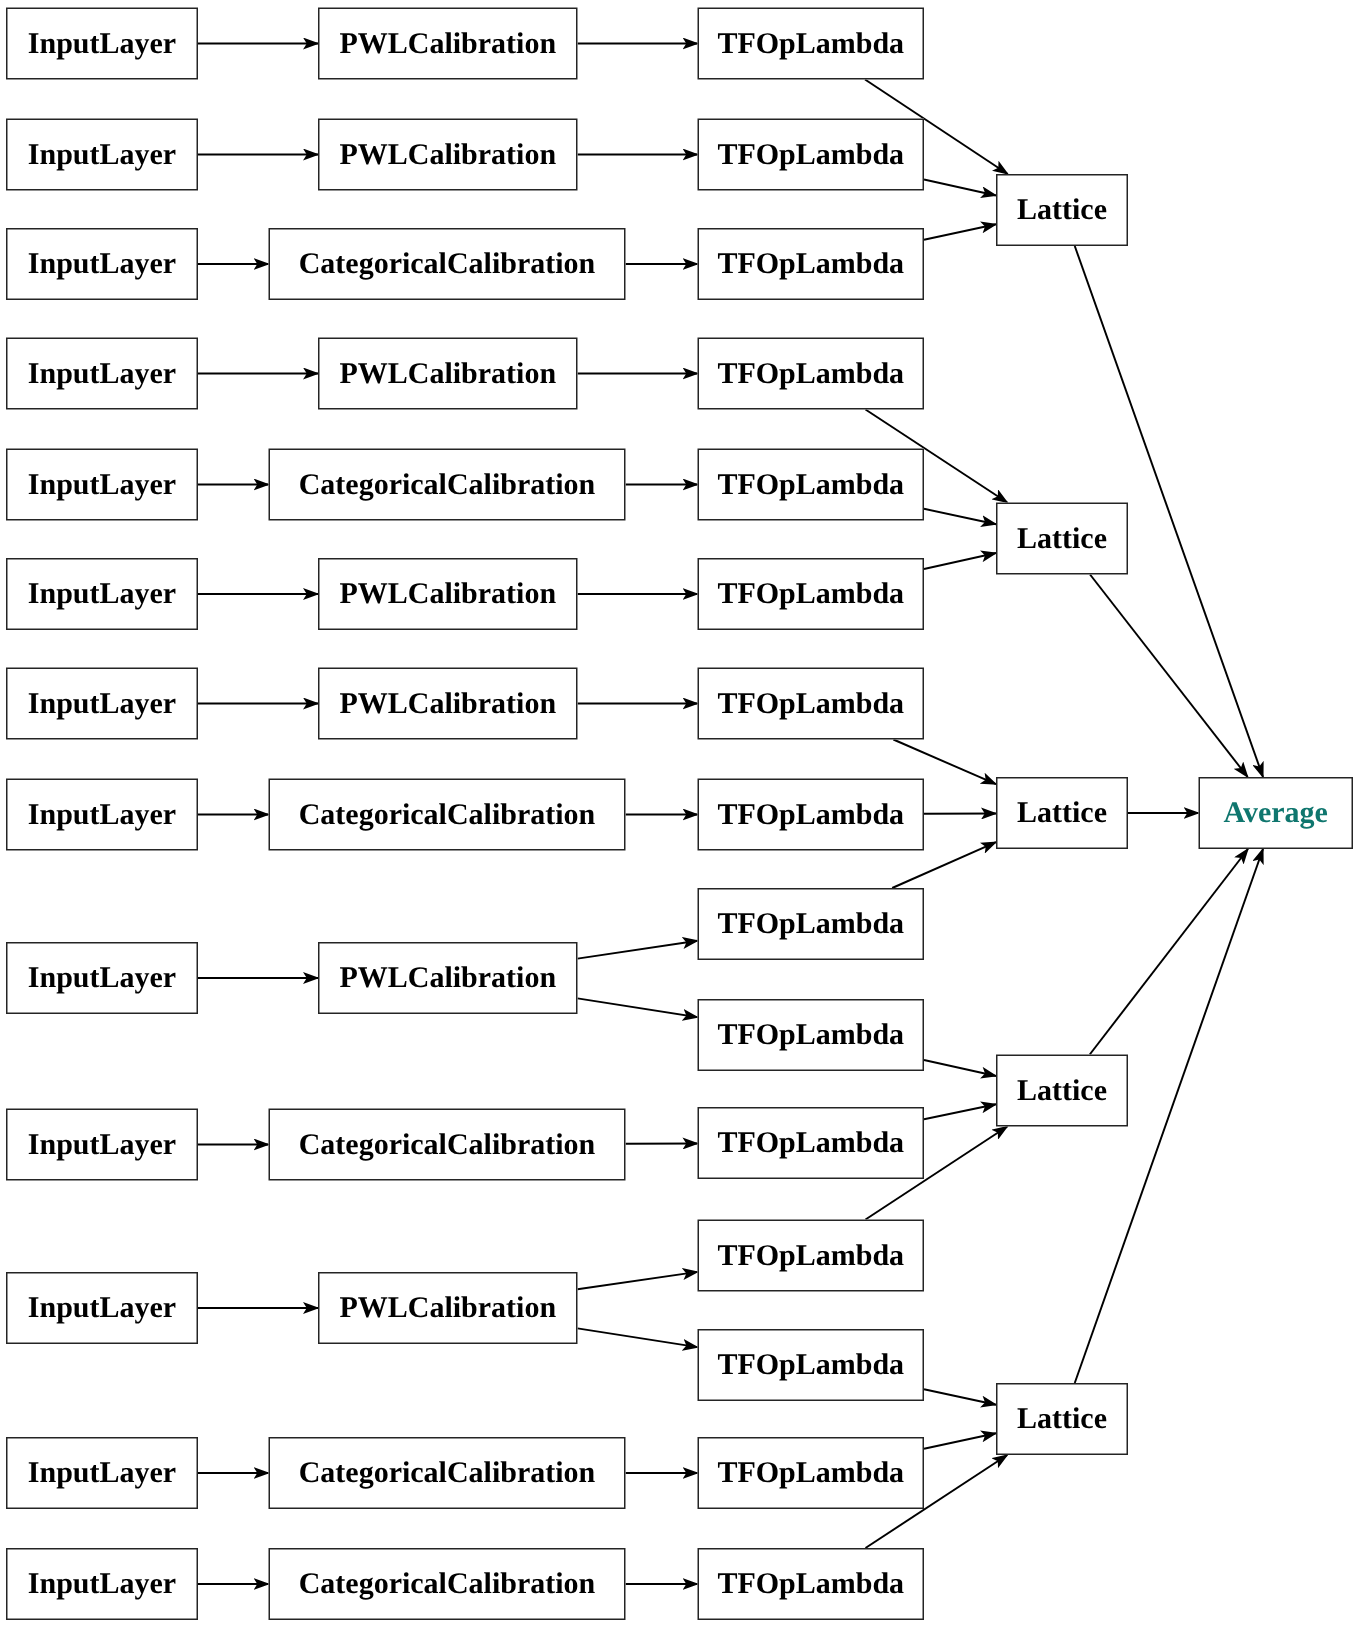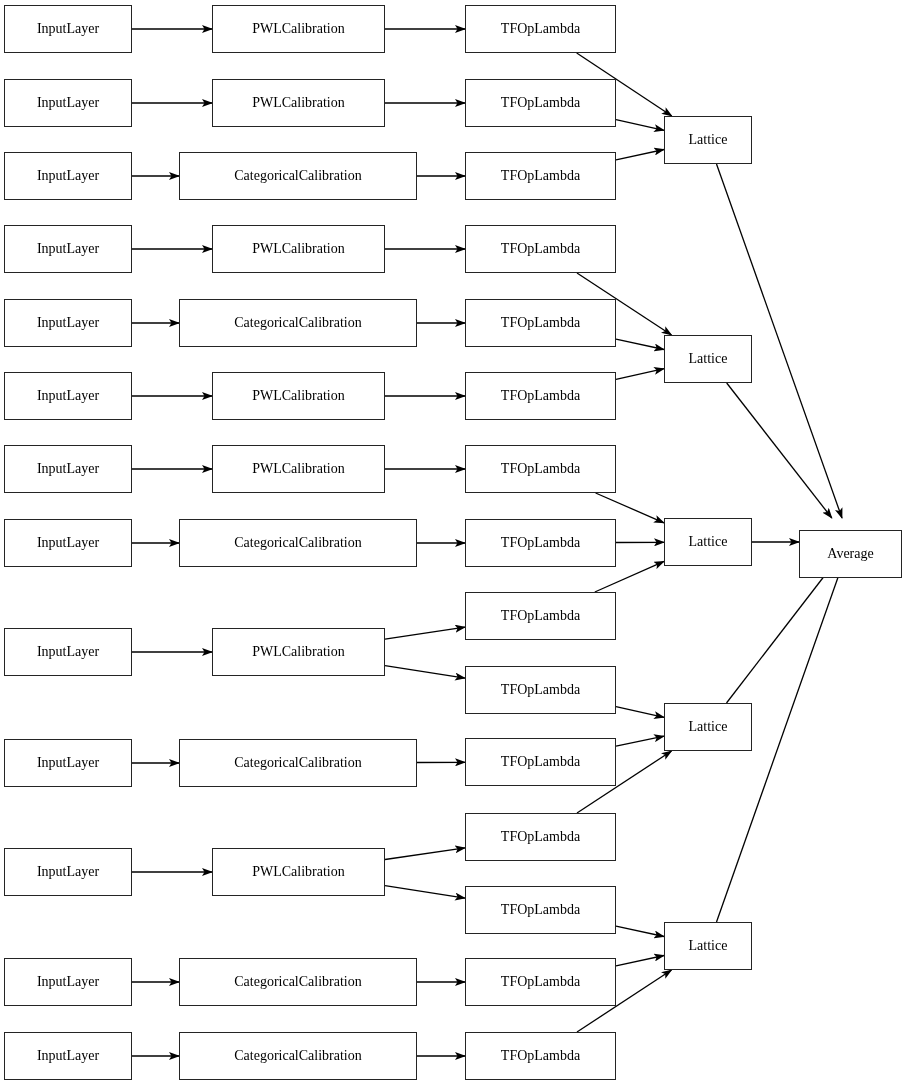--- a/index.html
+++ b/index.html
@@ -21,24 +21,25 @@
   }
   .node {
     position: absolute;
     box-sizing: border-box;
     background: #ffffff;
     border: 1.5px solid #242424;
     display: flex;
     align-items: center;
     justify-content: center;
     font-family: "Liberation Serif", "DejaVu Serif", serif;
-    font-size: 14px;
+    font-size: 20px;
     color: #000000;
     white-space: nowrap;
     line-height: 1;
+    font-weight: bold;
   }
 </style>
 </head>
 <body>
 
 <div class="canvas">
   <svg class="edges-layer" xmlns="http://www.w3.org/2000/svg" width="905" height="1087">
       <defs>
         <marker id="arrowhead" markerWidth="11" markerHeight="8" refX="10" refY="4" orient="auto" markerUnits="userSpaceOnUse">
           <path d="M0,0 L11,4 L0,8 L2.5,4 Z" fill="#000000"></path>
@@ -133,15 +134,15 @@
       <div class="node" style="left: 465px; top: 738px; width: 151px; height: 48px; background: rgb(255, 255, 255); border-color: rgb(36, 36, 36); color: rgb(0, 0, 0);">TFOpLambda</div>
       <div class="node" style="left: 465px; top: 813px; width: 151px; height: 48px; background: rgb(255, 255, 255); border-color: rgb(36, 36, 36); color: rgb(0, 0, 0);">TFOpLambda</div>
       <div class="node" style="left: 465px; top: 886px; width: 151px; height: 48px; background: rgb(255, 255, 255); border-color: rgb(36, 36, 36); color: rgb(0, 0, 0);">TFOpLambda</div>
       <div class="node" style="left: 465px; top: 958px; width: 151px; height: 48px; background: rgb(255, 255, 255); border-color: rgb(36, 36, 36); color: rgb(0, 0, 0);">TFOpLambda</div>
       <div class="node" style="left: 465px; top: 1032px; width: 151px; height: 48px; background: rgb(255, 255, 255); border-color: rgb(36, 36, 36); color: rgb(0, 0, 0);">TFOpLambda</div>
       <div class="node" style="left: 664px; top: 116px; width: 88px; height: 48px; background: rgb(255, 255, 255); border-color: rgb(36, 36, 36); color: rgb(0, 0, 0);">Lattice</div>
       <div class="node" style="left: 664px; top: 335px; width: 88px; height: 48px; background: rgb(255, 255, 255); border-color: rgb(36, 36, 36); color: rgb(0, 0, 0);">Lattice</div>
       <div class="node" style="left: 664px; top: 518px; width: 88px; height: 48px; background: rgb(255, 255, 255); border-color: rgb(36, 36, 36); color: rgb(0, 0, 0);">Lattice</div>
       <div class="node" style="left: 664px; top: 703px; width: 88px; height: 48px; background: rgb(255, 255, 255); border-color: rgb(36, 36, 36); color: rgb(0, 0, 0);">Lattice</div>
       <div class="node" style="left: 664px; top: 922px; width: 88px; height: 48px; background: rgb(255, 255, 255); border-color: rgb(36, 36, 36); color: rgb(0, 0, 0);">Lattice</div>
-      <div class="node" style="left: 799px; top: 518px; width: 103px; height: 48px; background: rgb(255, 255, 255); border-color: rgb(36, 36, 36); color: #000000; margin-top: 12px;">Average</div>
+      <div class="node" style="left: 799px; top: 518px; width: 103px; height: 48px; background: rgb(255, 255, 255); border-color: rgb(36, 36, 36); color: #0f766e;">Average</div>
     </div>
 </div>
 
 </body></html>

